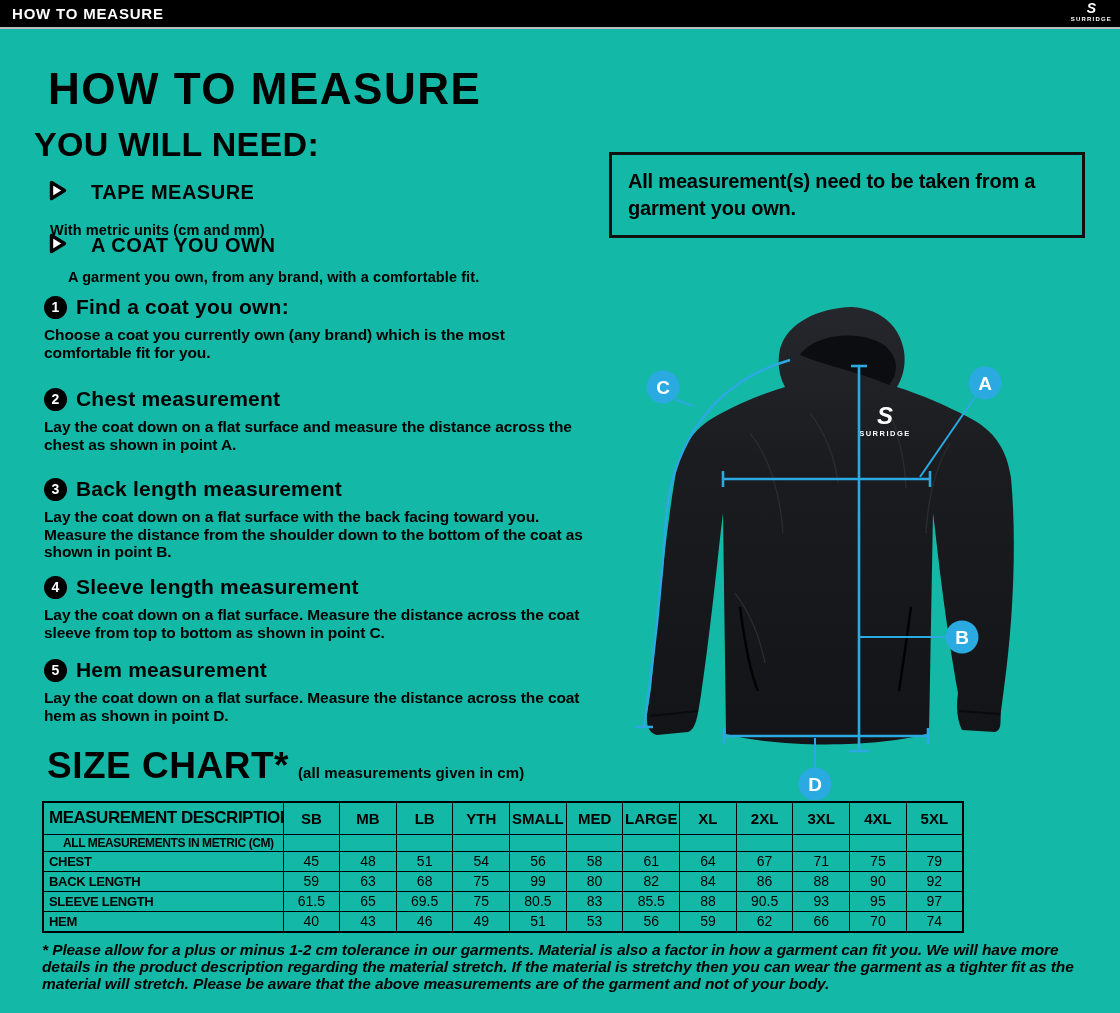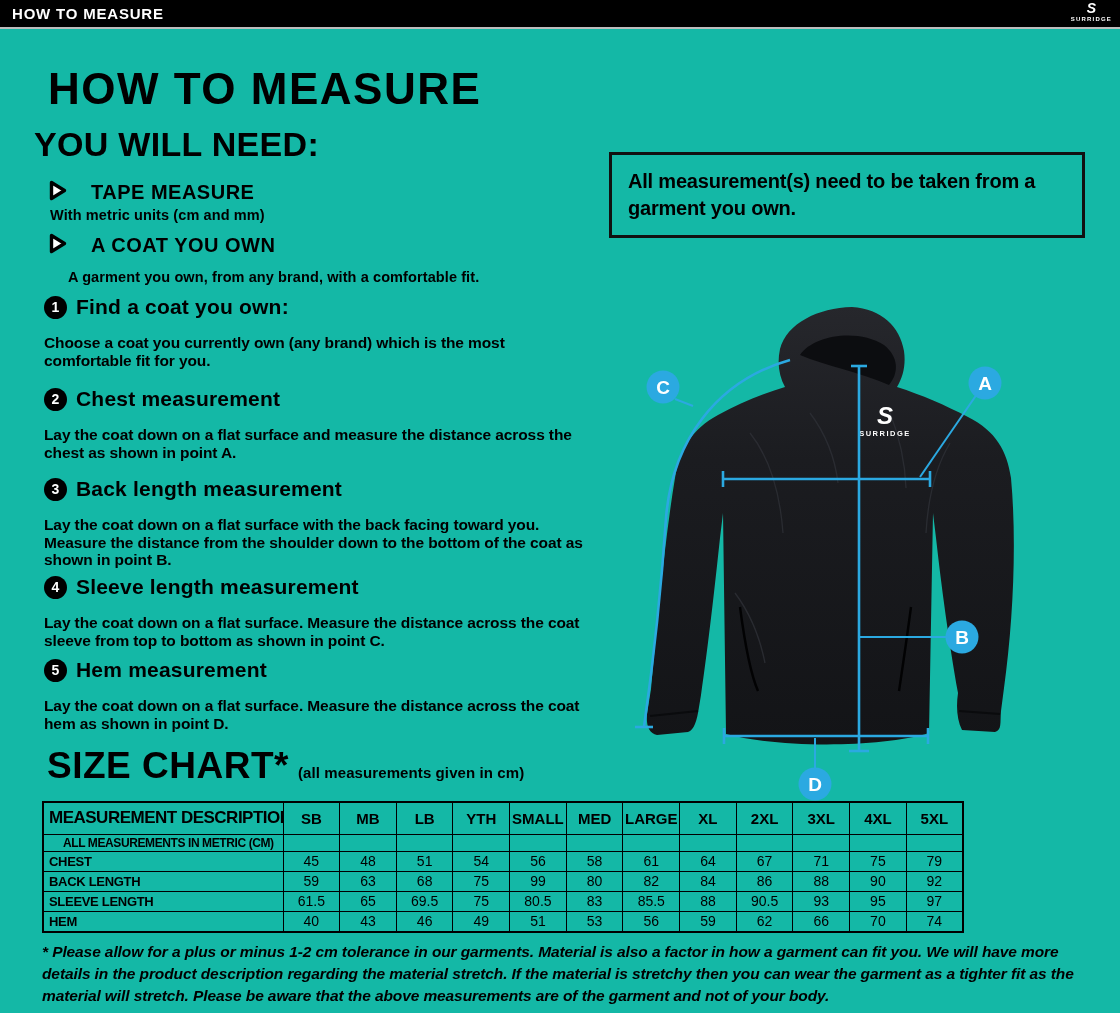--- a/index.html
+++ b/index.html
@@ -16,32 +16,32 @@
   .brand-word { color:#fff; font-size:6px; font-weight:700; letter-spacing:1.2px; margin-top:1px; }
 
   
   .h1 { position:absolute; left:48px; top:64px; font-size:44px; font-weight:900; letter-spacing:1.5px; }
   .h2 { position:absolute; left:34px; top:125px; font-size:34px; font-weight:800; letter-spacing:0.3px; }
 
   
   .need { position:absolute; left:48px; width:560px; }
   .need-head { display:flex; align-items:center; gap:24px; }
   .need-title { font-size:20px; font-weight:800; letter-spacing:0.5px; }
-  .need-desc { font-size:14.5px; font-weight:700; margin-top:2px; margin-left:2px; letter-spacing:0.1px; }
+  .need-desc { font-size:14.5px; font-weight:700; margin-top:17px; margin-left:2px; letter-spacing:0.1px; }
   #need1 { top:180px; }
   #need2 { top:233px; }
   #need2 .need-desc { margin-top:11px; margin-left:20px; }
 
   
   .step { position:absolute; left:44px; width:552px; }
   .step-head { display:flex; align-items:center; gap:9px; }
   .step-num { width:23px; height:23px; background:#000; color:#fff; border-radius:50%;
               font-size:14px; font-weight:700; text-align:center; line-height:23px; flex:0 0 23px; }
   .step-title { font-size:21px; font-weight:800; letter-spacing:0.2px; }
-  .step-desc { margin-top:15px; font-size:15.5px; font-weight:700; line-height:17.5px; letter-spacing:-0.1px; }
+  .step-desc { margin-top:7px; font-size:15.5px; font-weight:700; line-height:17.5px; letter-spacing:-0.1px; }
   #step1 { top:295px; } #step2 { top:387px; } #step3 { top:477px; } #step4 { top:575px; } #step5 { top:658px; }
 
   
   .notebox { position:absolute; left:593px; top:152px; width:476px; min-height:81px;
              border:3px solid #111; padding:13px 16px;margin-left:16px; }
   .notebox p { font-size:20px; font-weight:700; line-height:27px; letter-spacing:-0.2px; }
 
   
   .diagram { position:absolute; left:600px; top:293px; width:520px; height:545px; }
 
@@ -55,21 +55,21 @@
   .sizetable th, .sizetable td { border:1.6px solid #000; overflow:hidden; white-space:nowrap; }
   .sizetable col.c-desc { width:240px; }
   .th-desc { font-size:17px; font-weight:800; text-align:left; padding:4px 4px 4px 5px; letter-spacing:-0.5px; height:32px; }
   .th-size { font-size:15px; font-weight:700; text-align:center; }
   .metric-label { font-size:12px; font-weight:800; text-align:left; padding:1px 19px; letter-spacing:-0.4px; height:16px; }
   .row-label { font-size:13px; font-weight:700; text-align:left; padding:2px 5px; letter-spacing:-0.3px; height:19px; }
   .cell-val { font-size:14px; font-weight:400; text-align:center; }
 
   
   .footnote { position:absolute; left:42px; top:941px; width:1048px;
-              font-size:15.5px; font-weight:700; font-style:italic; line-height:22px; letter-spacing:-0.1px; }
+              font-size:15.5px; font-weight:700; font-style:italic; line-height:17px; letter-spacing:-0.1px; }
 </style>
 </head>
 <body>
 
 <div class="page">
 
   <div class="topbar">
     <div class="topbar-title">HOW TO MEASURE</div>
     <div class="brandbox">
       <div class="brand-mark">S</div>

